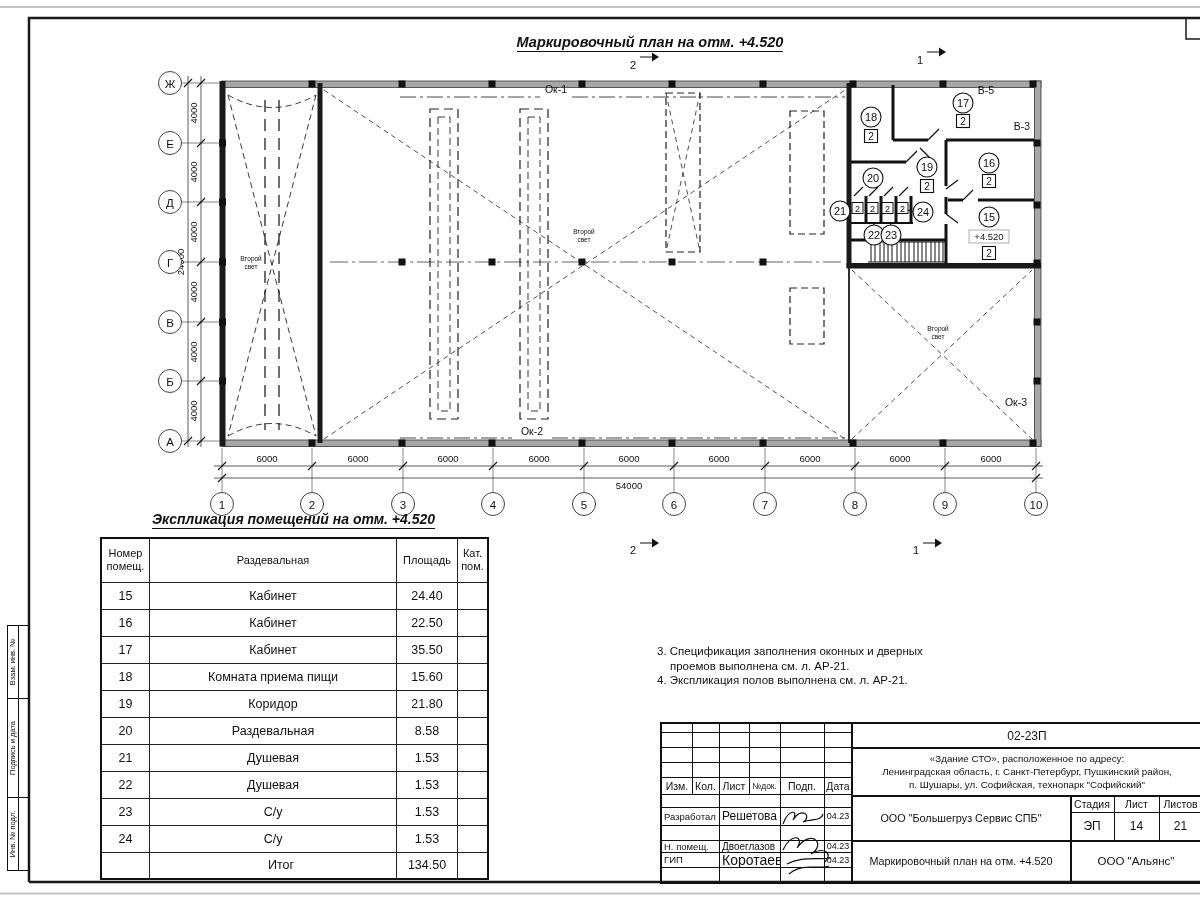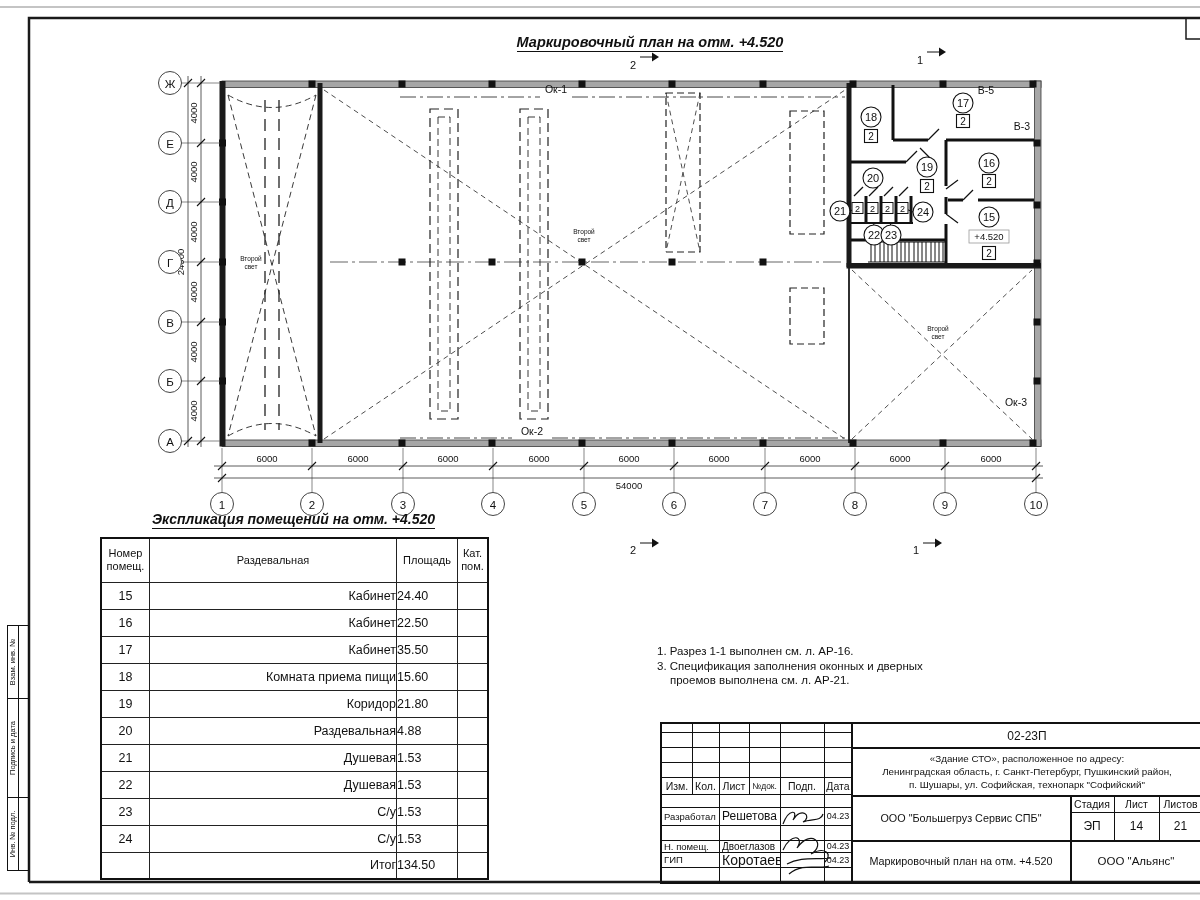--- a/index.html
+++ b/index.html
@@ -15,22 +15,22 @@
   .expl-title-wrap span{display:inline-block;font-style:italic;font-weight:700;
        font-size:14px;border-bottom:1.5px solid #111;padding-bottom:1px;}
   table.expl{left:100px;top:537px;position:absolute;border-collapse:collapse;
        table-layout:fixed;width:382px;font-size:12.5px;}
   table.expl th,table.expl td{border:1px solid #222;padding:0;overflow:hidden;}
   table.expl th{font-weight:400;font-size:11px;line-height:13px;}
   table.expl{border:2px solid #111;}
   table.expl thead tr{height:44px;}
   table.expl tbody tr{height:27px;}
   td.c-num{text-align:center;}
-  td.c-name{text-align:right;padding-left:7px;}
-  td.c-area{text-align:left;}
+  td.c-name{text-align:center;padding-left:7px;}
+  td.c-area{text-align:center;}
   .notes{left:657px;top:644px;font-size:11.5px;line-height:14.6px;width:340px;}
   .notes .ind{padding-left:13px;}
   .stamp{left:660px;top:722px;width:540px;height:158px;
        border-top:2px solid #111;border-left:2px solid #111;border-bottom:2px solid #111;}
   .ln{position:absolute;background:#111;}
   .cell{position:absolute;display:flex;align-items:center;justify-content:center;
        text-align:center;overflow:hidden;}
   .cell.left{justify-content:flex-start;text-align:left;}
   .rot{position:absolute;transform:rotate(-90deg);text-align:center;
        font-size:7.5px;line-height:10px;height:10px;}
@@ -459,21 +459,21 @@
       </tr>
     <tr>
         <td class="c-num">19</td>
         <td class="c-name">Коридор</td>
         <td class="c-area">21.80</td>
         <td></td>
       </tr>
     <tr>
         <td class="c-num">20</td>
         <td class="c-name">Раздевальная</td>
-        <td class="c-area">4.88</td>
+        <td class="c-area">8.58</td>
         <td></td>
       </tr>
     <tr>
         <td class="c-num">21</td>
         <td class="c-name">Душевая</td>
         <td class="c-area">1.53</td>
         <td></td>
       </tr>
     <tr>
         <td class="c-num">22</td>
@@ -496,23 +496,23 @@
     <tr>
         <td></td>
         <td class="c-name" style="padding-left:16px">Итог</td>
         <td class="c-area">134.50</td>
         <td></td>
       </tr>
   </tbody>
 </table>
 
 <div class="abs notes">
-  <div>1. Разрез 1-1 выполнен см. л. АР-16.</div>
   <div>3. Спецификация заполнения оконных и дверных</div>
   <div class="ind">проемов выполнена см. л. АР-21.</div>
+  <div>4. Экспликация полов выполнена см. л. АР-21.</div>
 </div>
 
 <div class="abs stamp">
 
   <div class="ln" style="left:30px;top:0;width:1px;height:70px"></div>
   <div class="ln" style="left:87px;top:0;width:1px;height:70px"></div>
   <div class="ln" style="left:57px;top:0;width:1px;height:158px"></div>
   <div class="ln" style="left:118px;top:0;width:1px;height:158px"></div>
   <div class="ln" style="left:162px;top:0;width:1px;height:158px"></div>
   <div class="ln" style="left:189px;top:0;width:2px;height:158px"></div>

